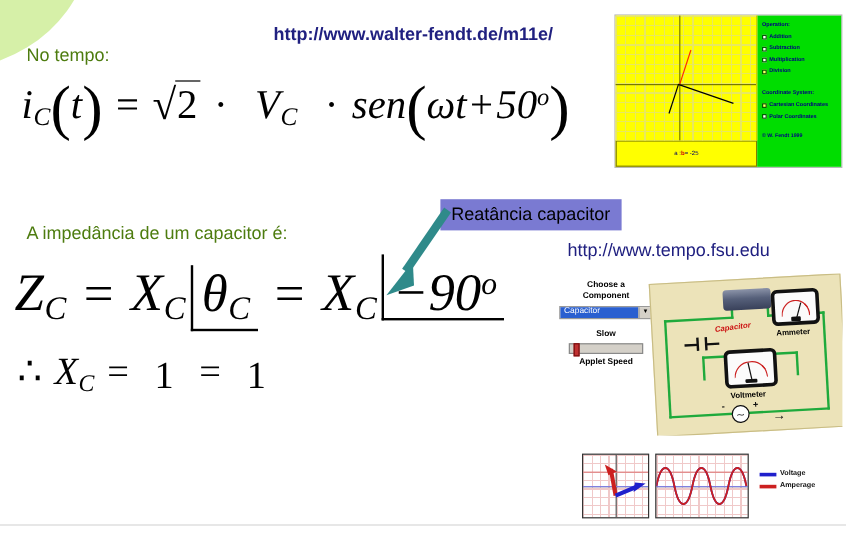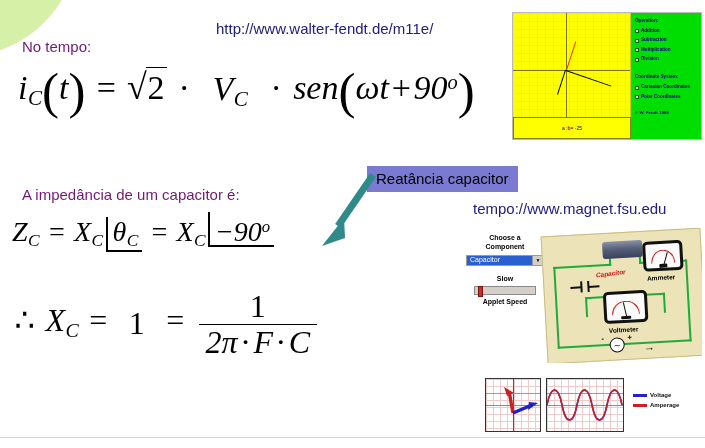--- a/index.html
+++ b/index.html
@@ -24,26 +24,26 @@
   }
 
   
   .url-link {
     position:absolute;
     color:#202080;
     font-size:15px;
     font-family:"Liberation Sans", sans-serif;
     white-space:nowrap;
   }
-  #url-walter-fendt { left:216px; top:20px; }
+  #url-walter-fendt { left:228px; top:20px;font-weight:bold; }
   #url-magnet-fsu  { left:473px; top:200px; }
 
   .body-label {
     position:absolute;
-    color:#701a75;
+    color:#4d7c0f;
     font-size:15px;
     white-space:nowrap;
   }
   #label-no-tempo { left:22px; top:38px; }
   #label-impedancia { left:22px; top:186px; }
 
   
   .math {
     position:absolute;
     font-family:"Liberation Serif", serif;
@@ -83,21 +83,21 @@
 
   
   .angle {
     display:inline-block; position:relative;
     border-left:2px solid #000; border-bottom:2px solid #000;
     padding:0 .14em 3px .16em; margin-left:.1em;
     height:1.25em; line-height:1.1em;
   }
 
   #eq-current { left:18px; top:62px; font-size:34px; }
-  #eq-impedance { left:12px; top:212px; font-size:28px; }
+  #eq-impedance { left:12px; top:212px; font-size:44px; }
   #eq-reactance { left:12px; top:290px; font-size:32px; }
 
   
   #callout-reatancia {
     position:absolute; left:367px; top:166px;
     background:#7a7ad2;
     color:#000; font-size:15px;
     padding:4px 9px 5px;
     white-space:nowrap;
   }
@@ -284,21 +284,21 @@
 
 <div class="math" id="eq-current">
   <span class="mi">i</span><span class="sub">C</span><span class="paren">(</span><span class="mi">t</span><span class="paren">)</span>
   <span class="op">=</span>
   <span class="sqrt"><span class="rad">2</span></span>
   <span class="op">·</span>
   <span class="frac">
     <span class="num"><span class="mi">V</span><span class="sub">C</span></span>
   </span>
   <span class="op">·</span>
-  <span class="mi">sen</span><span class="paren">(</span><span class="mi">ω</span><span class="mi">t</span><span class="op">+</span><span class="mi">90</span><span class="sup-deg">o</span><span class="paren">)</span>
+  <span class="mi">sen</span><span class="paren">(</span><span class="mi">ω</span><span class="mi">t</span><span class="op">+</span><span class="mi">50</span><span class="sup-deg">o</span><span class="paren">)</span>
 </div>
 
 <div class="body-label" id="label-impedancia">A impedância de um capacitor é:</div>
 
 <div class="math" id="eq-impedance">
   <span class="mi">Z</span><span class="sub">C</span>
   <span class="op">=</span>
   <span class="mi">X</span><span class="sub">C</span><span class="angle"><span class="mi">θ</span><span class="sub">C</span></span>
   <span class="op">=</span>
   <span class="mi">X</span><span class="sub">C</span><span class="angle"><span class="mi">−90</span><span class="sup-deg">o</span></span>
@@ -307,31 +307,30 @@
 <div class="math" id="eq-reactance">
   <span class="op">∴</span>
   <span class="mi">X</span><span class="sub">C</span>
   <span class="op">=</span>
   <span class="frac">
     <span class="num">1</span>
   </span>
   <span class="op">=</span>
   <span class="frac">
     <span class="num">1</span>
-    <span class="den"><span class="mi">2</span><span class="mi">π</span><span class="op">·</span><span class="mi">F</span><span class="op">·</span><span class="mi">C</span></span>
   </span>
 </div>
 
 <div id="callout-reatancia">Reatância capacitor</div>
 <svg id="callout-arrow" width="60" height="80" viewBox="0 0 60 80">
   <path d="M55 5 L20 56" stroke="#2f8a8a" stroke-width="7" fill="none"></path>
   <path d="M4 76 L26 48 L27 68 Z" fill="#2f8a8a"></path>
 </svg>
 
-<div class="url-link" id="url-magnet-fsu">tempo://www.magnet.fsu.edu</div>
+<div class="url-link" id="url-magnet-fsu">http://www.tempo.fsu.edu</div>
 
 <div id="applet-vector">
   <div id="applet-vector-graph-col">
     <div id="vector-plot">
       <div class="axis-h"></div>
       <div class="axis-v"></div>
       <div class="vec" id="vec-red"></div>
       <div class="vec" id="vec-blk"></div>
       <div class="vec" id="vec-blk2"></div>
     </div>

